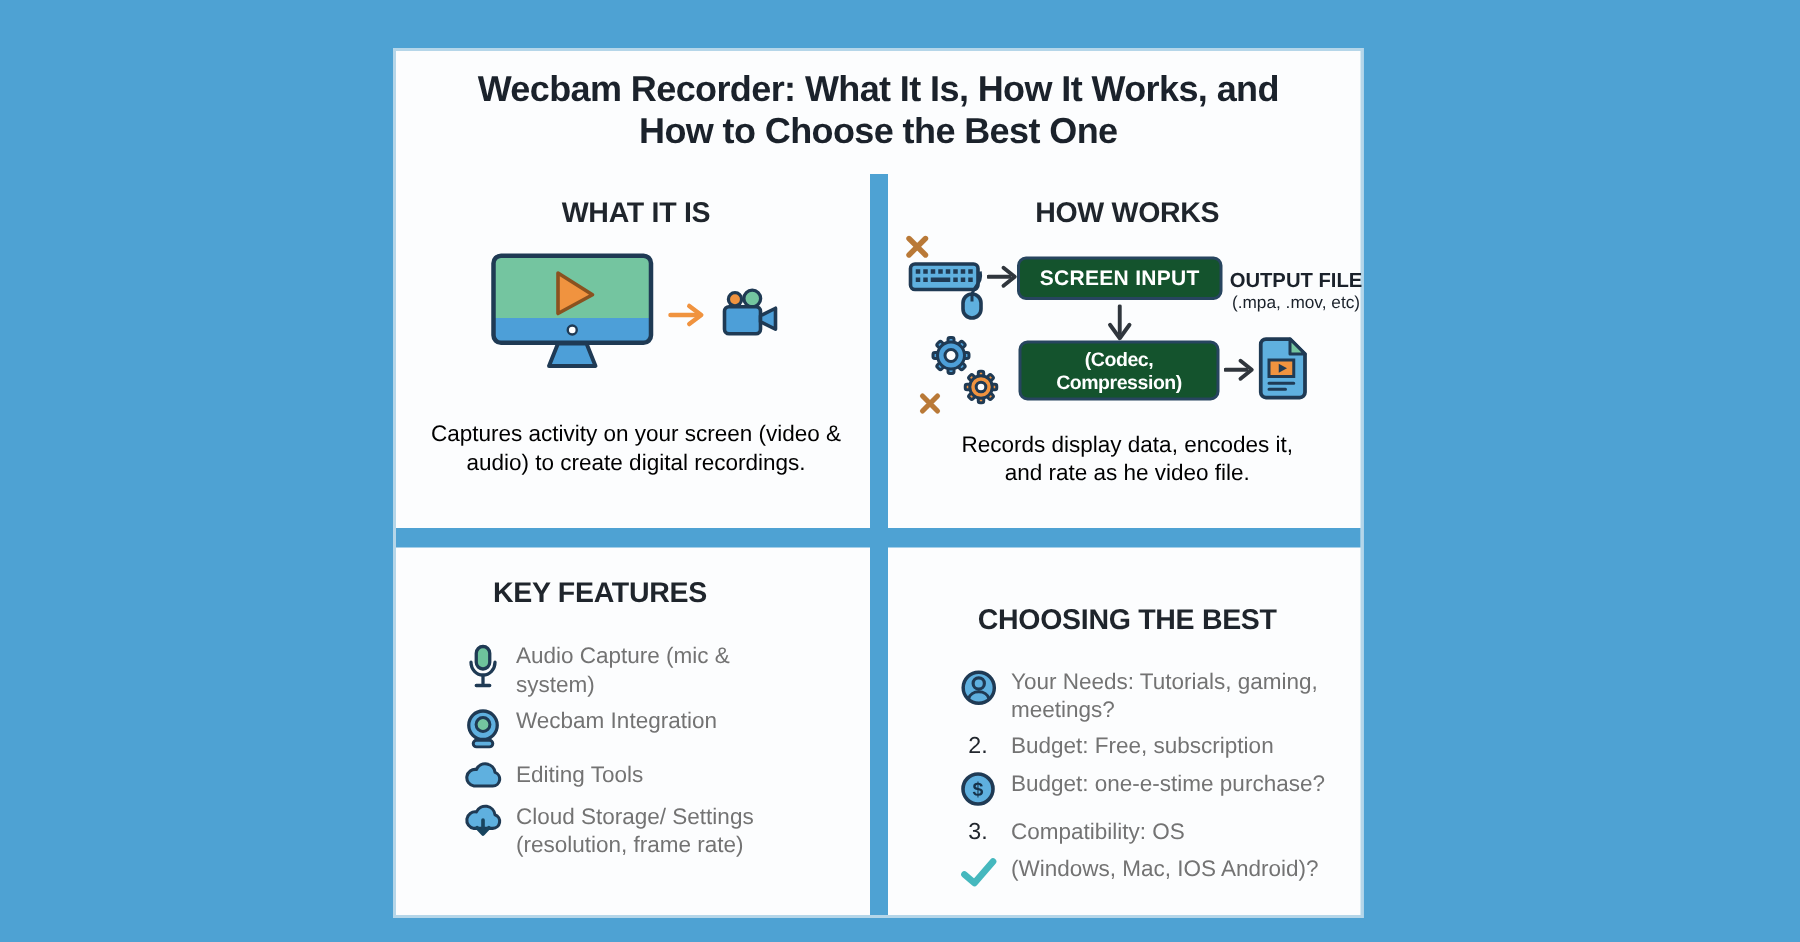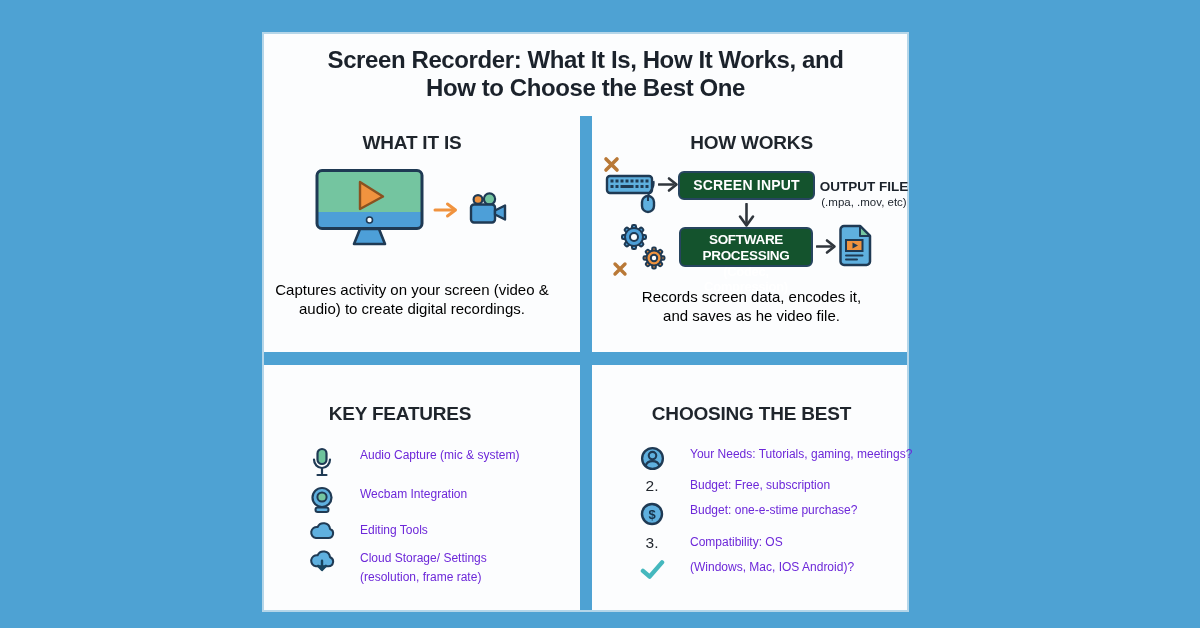--- a/index.html
+++ b/index.html
@@ -20,23 +20,23 @@
     color:#1B222B; line-height:28px; letter-spacing:-0.4px;
   }
   .vdiv { position:absolute; left:316px; top:82px; width:12px; bottom:0; background:#4EA2D3; }
   .hdiv { position:absolute; left:0; right:0; top:318px; height:13px; background:#4EA2D3; }
   .q { position:absolute; }
   .q h2 {
     position:absolute; top:16px; left:0; right:0; margin:0;
     font-size:19px; font-weight:bold; color:#1F252C;
     text-align:center; letter-spacing:-0.2px;
   }
-  .q1 { left:0; top:82px; width:296px; height:236px; }
+  .q1 { left:0; top:82px; width:296px; height:236px;padding-left:24px; }
   .q2 { left:328px; top:82px; width:319px; height:236px; }
-  .q3 { left:0; top:331px; width:272px; height:249px; }
+  .q3 { left:0; top:313px; width:272px; height:249px; }
   .q4 { left:328px; top:331px; width:319px; height:249px; }
   .q3 h2, .q4 h2 { top:38px; }
 
   .illus {
     position:absolute; top:52px; left:0; right:0;
     display:flex; justify-content:center; align-items:center; gap:7px;
   }
   .caption {
     position:absolute; left:0; right:0; margin:0 auto;
     font-size:15px; color:#000000; text-align:center; line-height:19px;
@@ -59,35 +59,35 @@
   .out-formats { font-size:11.5px; display:block; line-height:14px; }
 
   .list { position:absolute; display:flex; flex-direction:column; }
   .q3 .list { top:81px; left:44px; }
   .q4 .list { top:80px; left:46px; }
   .li { display:flex; align-items:flex-start; }
   .li .ic { width:28px; display:flex; justify-content:center; flex:none; padding-top:1px; }
   .li .num {
     width:28px; flex:none; text-align:center; font-size:15.5px; color:#22272E; line-height:20px;
   }
-  .li .txt { margin-left:24px; font-size:12px; color:#6d28d9; line-height:19px; }
+  .li .txt { margin-left:8px; font-size:15px; color:#737373; line-height:19px; }
   .q3 .txt { width:178px; }
   .q4 .txt { width:228px; }
   .q3 .li1 { margin-bottom:5px; } .q3 .li2 { margin-bottom:7px; } .q3 .li3 { margin-bottom:8px;align-items:center; }
   .q4 .li1 { margin-bottom:5px;justify-content:space-between; } .q4 .li2 { margin-bottom:5px; }
   .q4 .li3 { margin-bottom:7px; } .q4 .li4 { margin-bottom:5px; }
 </style>
 </head>
 <body>
 
 <div class="stage">
   <div class="card">
 
     <div class="title">
-      <span>Screen Recorder: What It Is, How It Works, and</span><br>
+      <span>Wecbam Recorder: What It Is, How It Works, and</span><br>
       <span>How to Choose the Best One</span>
     </div>
 
     <div class="vdiv"></div>
     <div class="hdiv"></div>
 
     <section class="q q1">
       <h2>WHAT IT IS</h2>
       <div class="illus">
         <svg width="112" height="84" viewBox="0 0 112 84">
@@ -178,38 +178,37 @@
           <rect x="40.2" y="27.5" width="3.6" height="6" rx="1.2" transform="rotate(225 42 38)"></rect>
           <rect x="40.2" y="27.5" width="3.6" height="6" rx="1.2" transform="rotate(270 42 38)"></rect>
           <rect x="40.2" y="27.5" width="3.6" height="6" rx="1.2" transform="rotate(315 42 38)"></rect>
           <circle cx="42" cy="38" r="7.5"></circle>
         </g>
         <circle cx="42" cy="38" r="3.2" fill="#FCFDFE" stroke="#1F3A54" stroke-width="2"></circle>
         <path d="M3,44 l10,10 M13,44 l-10,10" stroke="#B97937" stroke-width="3.4" stroke-linecap="round"></path>
       </svg>
 
       <div class="flowbox box2">
-        <span class="l1">SOFTWARE PROCESSING</span>
         <span class="l2">(Codec, Compression)</span>
       </div>
 
       <svg class="flow-el" style="left:224px;top:122px" width="22" height="17" viewBox="0 0 22 17">
         <path d="M1,8.5 H15" stroke="#30363D" stroke-width="2.6" stroke-linecap="round" fill="none"></path>
         <path d="M11,2.5 L18.5,8.5 L11,14.5" stroke="#30363D" stroke-width="2.6" stroke-linecap="round" stroke-linejoin="round" fill="none"></path>
       </svg>
 
       <svg class="flow-el" style="left:245px;top:107px" width="37" height="46" viewBox="0 0 37 46">
         <path d="M7,3 h16 l10,10 v25.5 a3.5,3.5 0 0 1 -3.5,3.5 h-22.5 a3.5,3.5 0 0 1 -3.5,-3.5 v-32 a3.5,3.5 0 0 1 3.5,-3.5 z" fill="#5FB0DF" stroke="#1F3A54" stroke-width="2.5" stroke-linejoin="round"></path>
         <path d="M23,3 l10,10 h-10 z" fill="#74C5A0" stroke="#1F3A54" stroke-width="2" stroke-linejoin="round"></path>
         <rect x="9" y="17" width="16.5" height="11" fill="#F0933F" stroke="#1F3A54" stroke-width="2"></rect>
         <path d="M15.5,19.5 l5.5,3 -5.5,3 z" fill="#1F3A54"></path>
         <path d="M9,32.5 h16.5 M9,36.5 h11" stroke="#1F3A54" stroke-width="2" stroke-linecap="round"></path>
       </svg>
 
-      <p class="caption">Records screen data, encodes it, and saves as he video file.</p>
+      <p class="caption">Records display data, encodes it, and rate as he video file.</p>
     </section>
 
     <section class="q q3">
       <h2>KEY FEATURES</h2>
       <div class="list">
 
         <div class="li li1">
           <span class="ic">
             <svg width="24" height="33" viewBox="0 0 24 33">
               <rect x="7.5" y="2" width="9" height="15" rx="4.5" fill="#6EC39C" stroke="#1F3A54" stroke-width="2.2"></rect>

